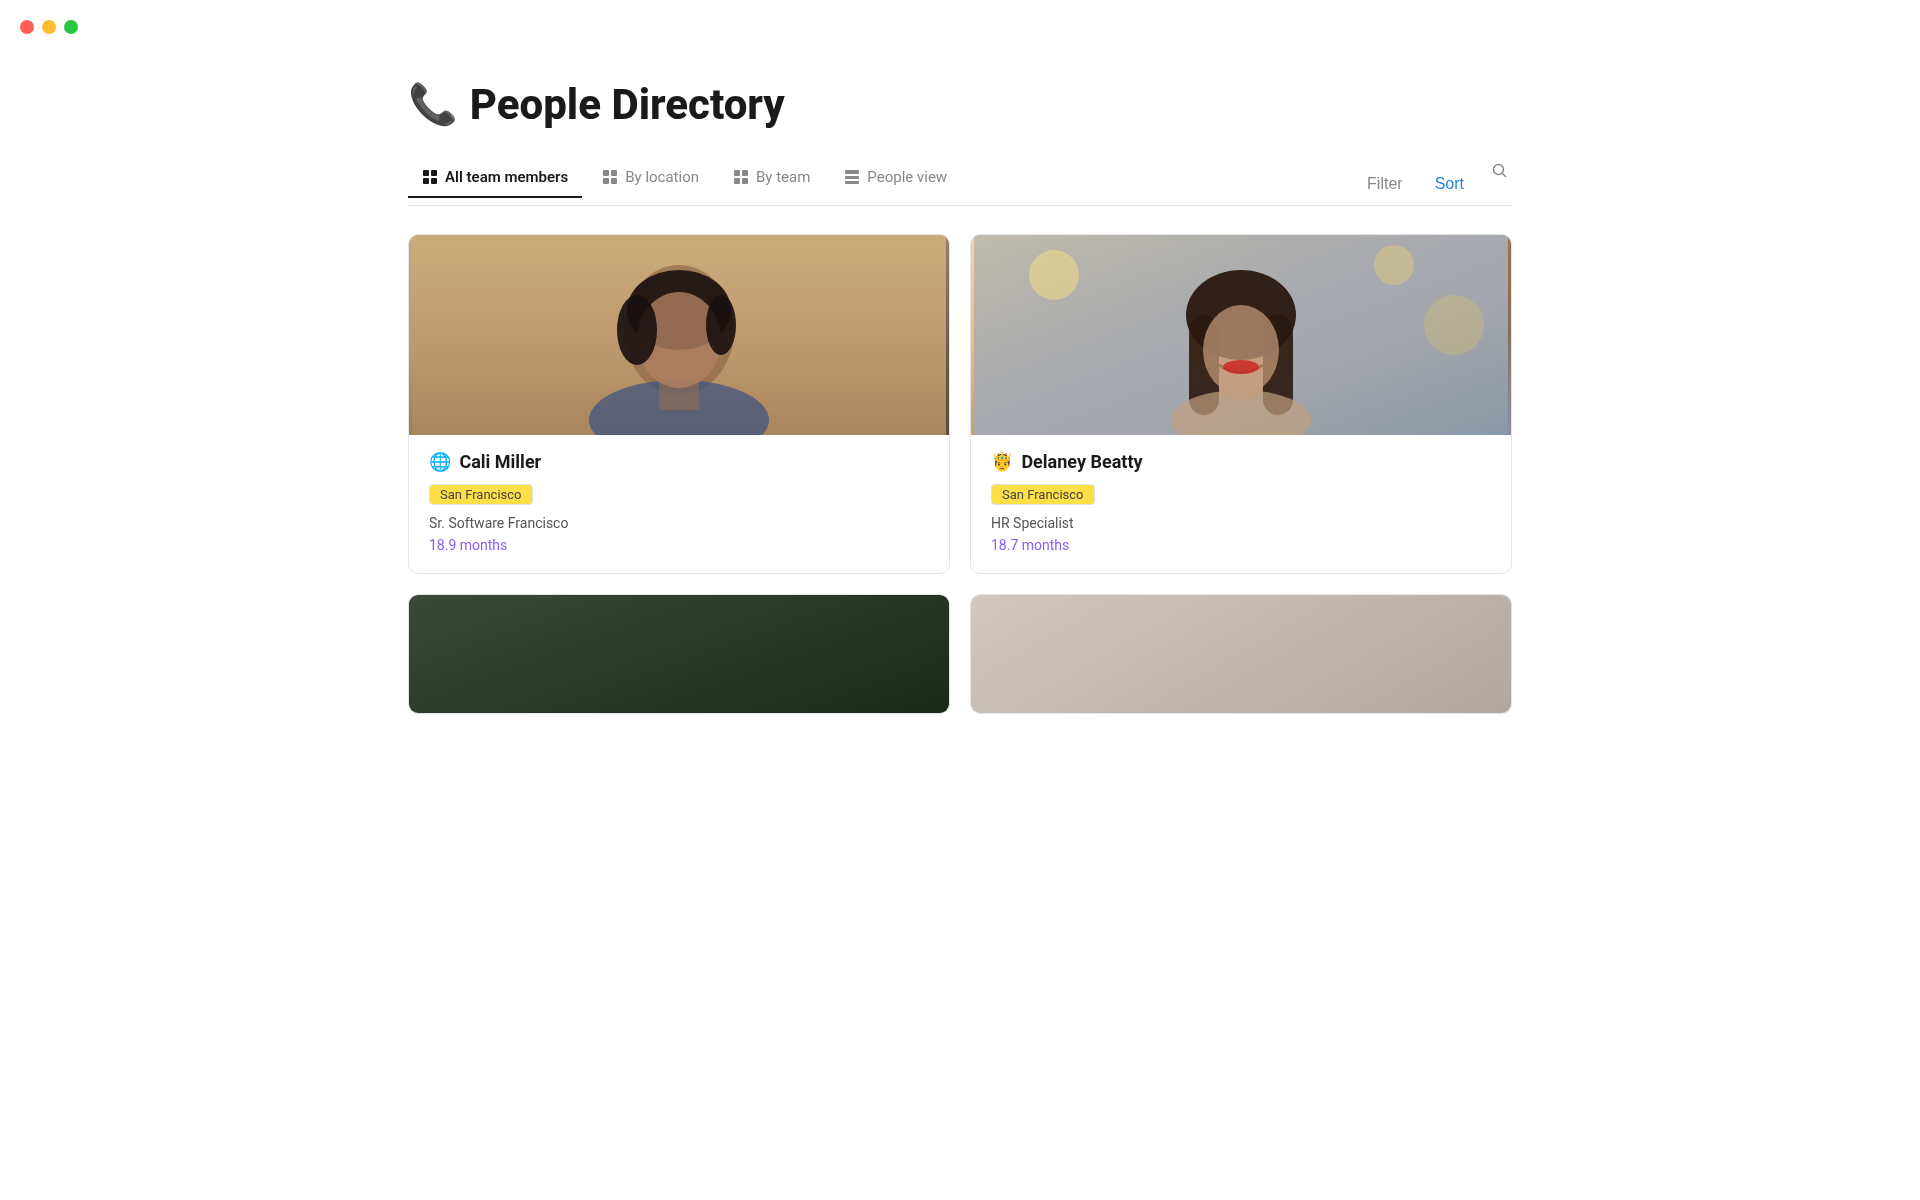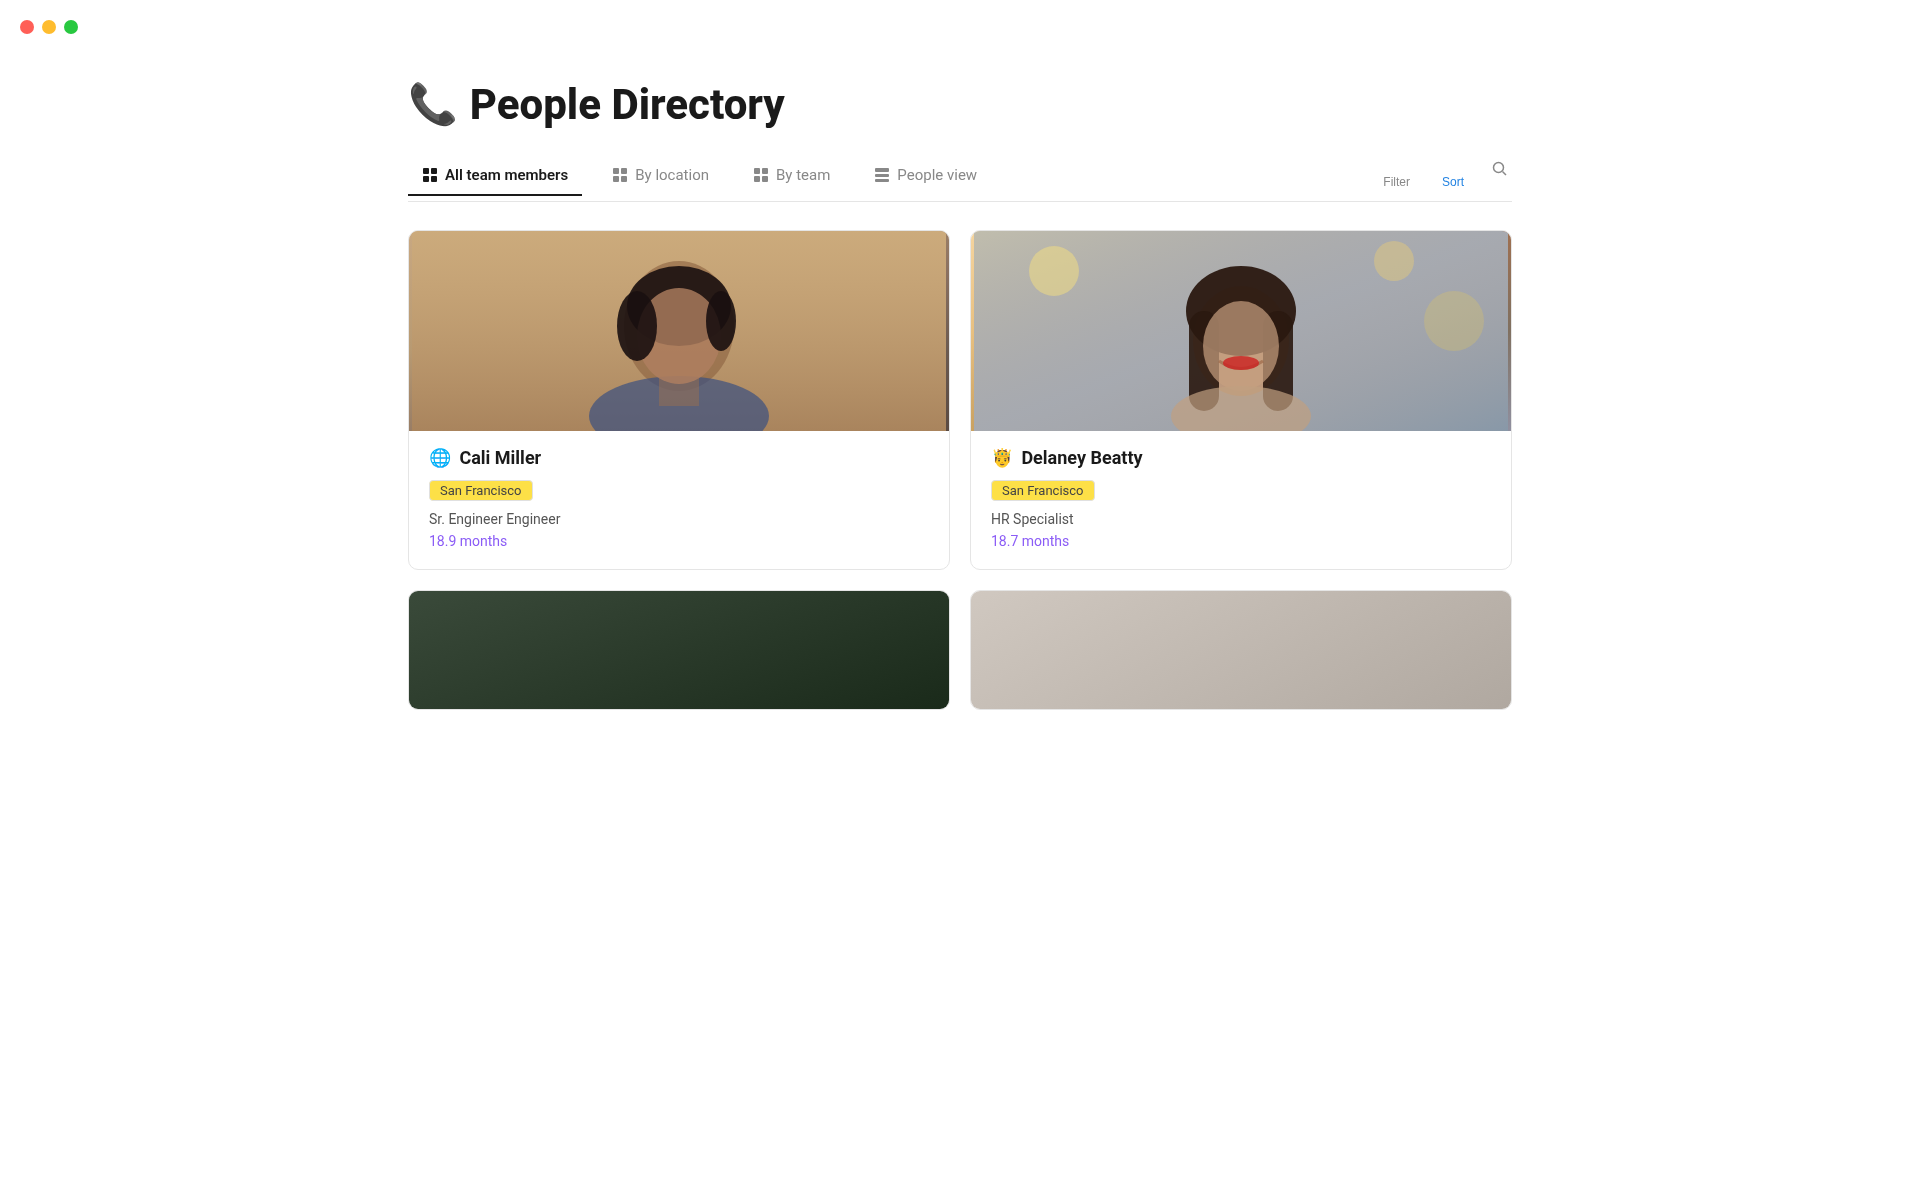--- a/index.html
+++ b/index.html
@@ -85,21 +85,21 @@
       display: flex;
       align-items: center;
       border-bottom: 1px solid #e5e5e5;
       margin-bottom: 28px;
       position: relative;
     }
 
     .tabs-list {
       display: flex;
       align-items: center;
-      gap: 16px;
+      gap: 6px;
       flex: 1;
     }
 
     .tab-item {
       display: flex;
       align-items: center;
       gap: 7px;
       padding: 10px 14px;
       font-size: 15px;
       color: #888;
@@ -124,21 +124,21 @@
 
     
     .tabs-toolbar {
       display: flex;
       align-items: center;
       gap: 16px;
       padding-bottom: 8px;
     }
 
     .toolbar-btn {
-      font-size: 12px;
+      font-size: 16px;
       color: #888;
       cursor: pointer;
       background: none;
       border: none;
       padding: 4px 8px;
       margin-top: 22px;
     }
 
     .toolbar-btn.sort-active {
       color: #2383e2;
@@ -354,21 +354,21 @@
           <ellipse cx="225" cy="95" rx="20" ry="35" fill="#1a1010" opacity="0.9"></ellipse>
           <ellipse cx="309" cy="90" rx="15" ry="30" fill="#1a1010" opacity="0.9"></ellipse>
         </svg>
       </div>
       <div class="card-body">
         <div class="person-name">
           <span class="person-name-emoji">🌐</span>
           <span>Cali Miller</span>
         </div>
         <div class="location-badge">San Francisco</div>
-        <div class="person-role">Sr. Engineer Engineer</div>
+        <div class="person-role">Sr. Software Francisco</div>
         <div class="person-tenure">18.9 months</div>
       </div>
     </div>
 
     <div class="person-card">
       <div class="card-photo card-photo-delaney">
         <svg class="photo-svg" viewBox="0 0 534 200" xmlns="http://www.w3.org/2000/svg">
 
           <rect width="534" height="200" fill="#a0b0c0"></rect>
           <defs>

